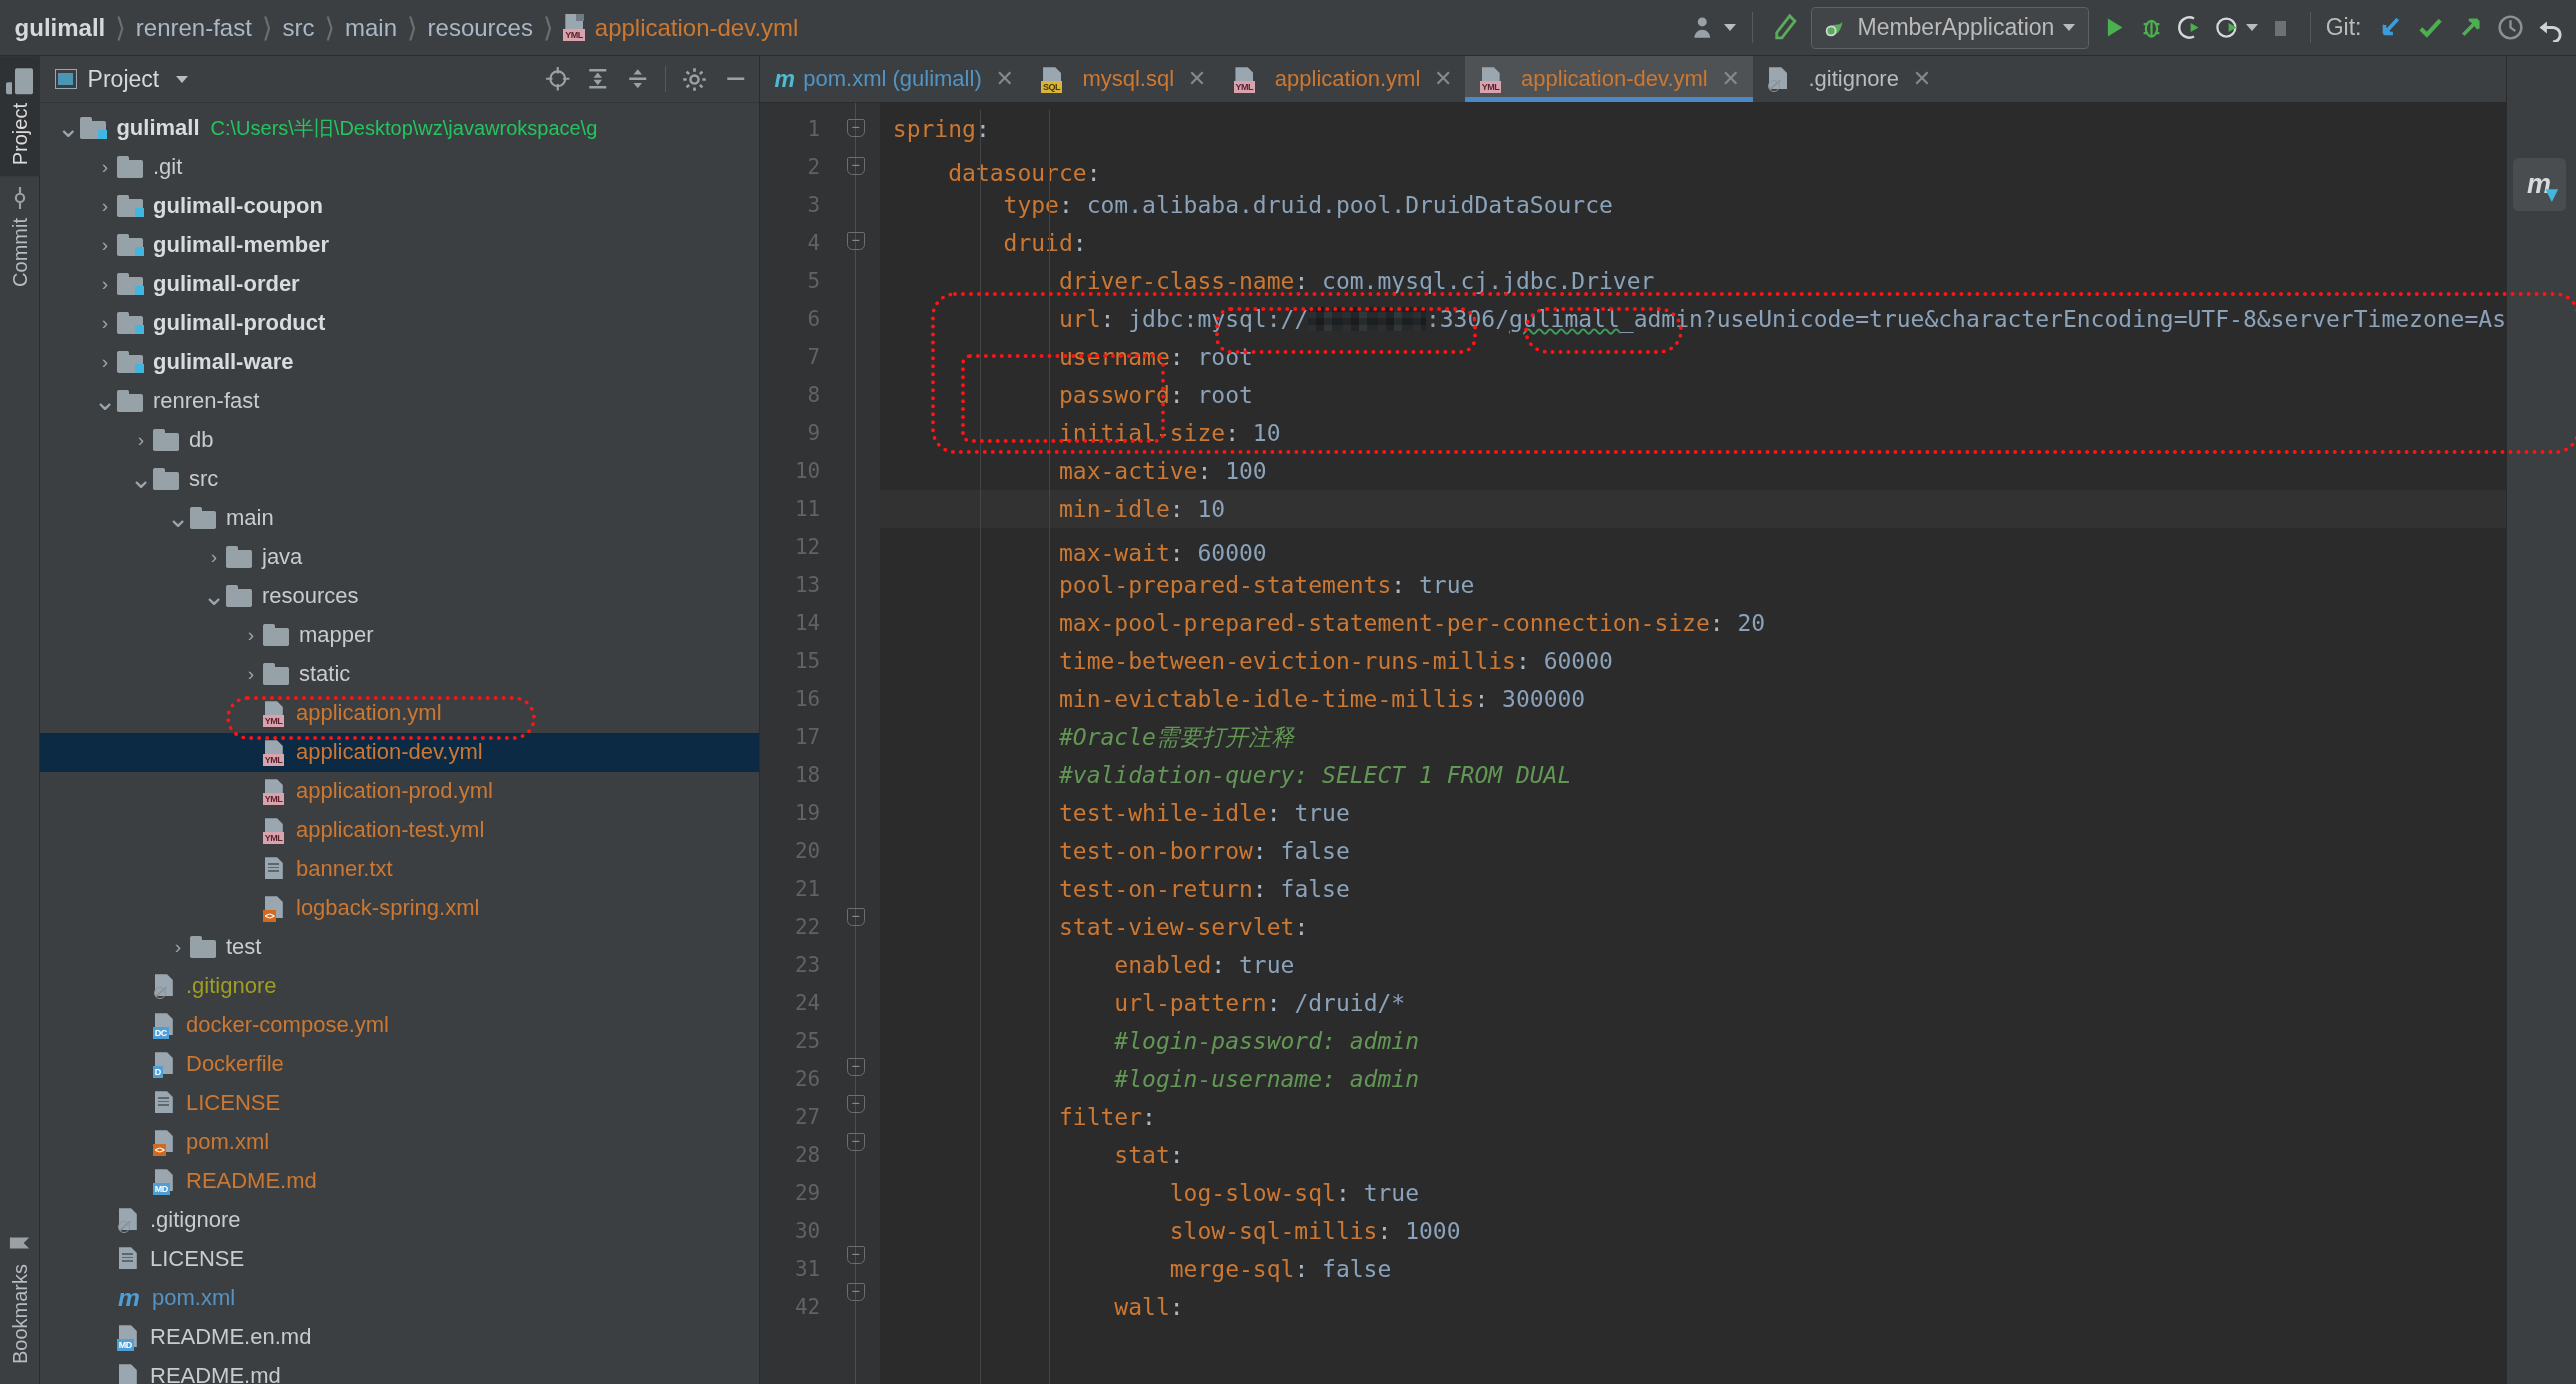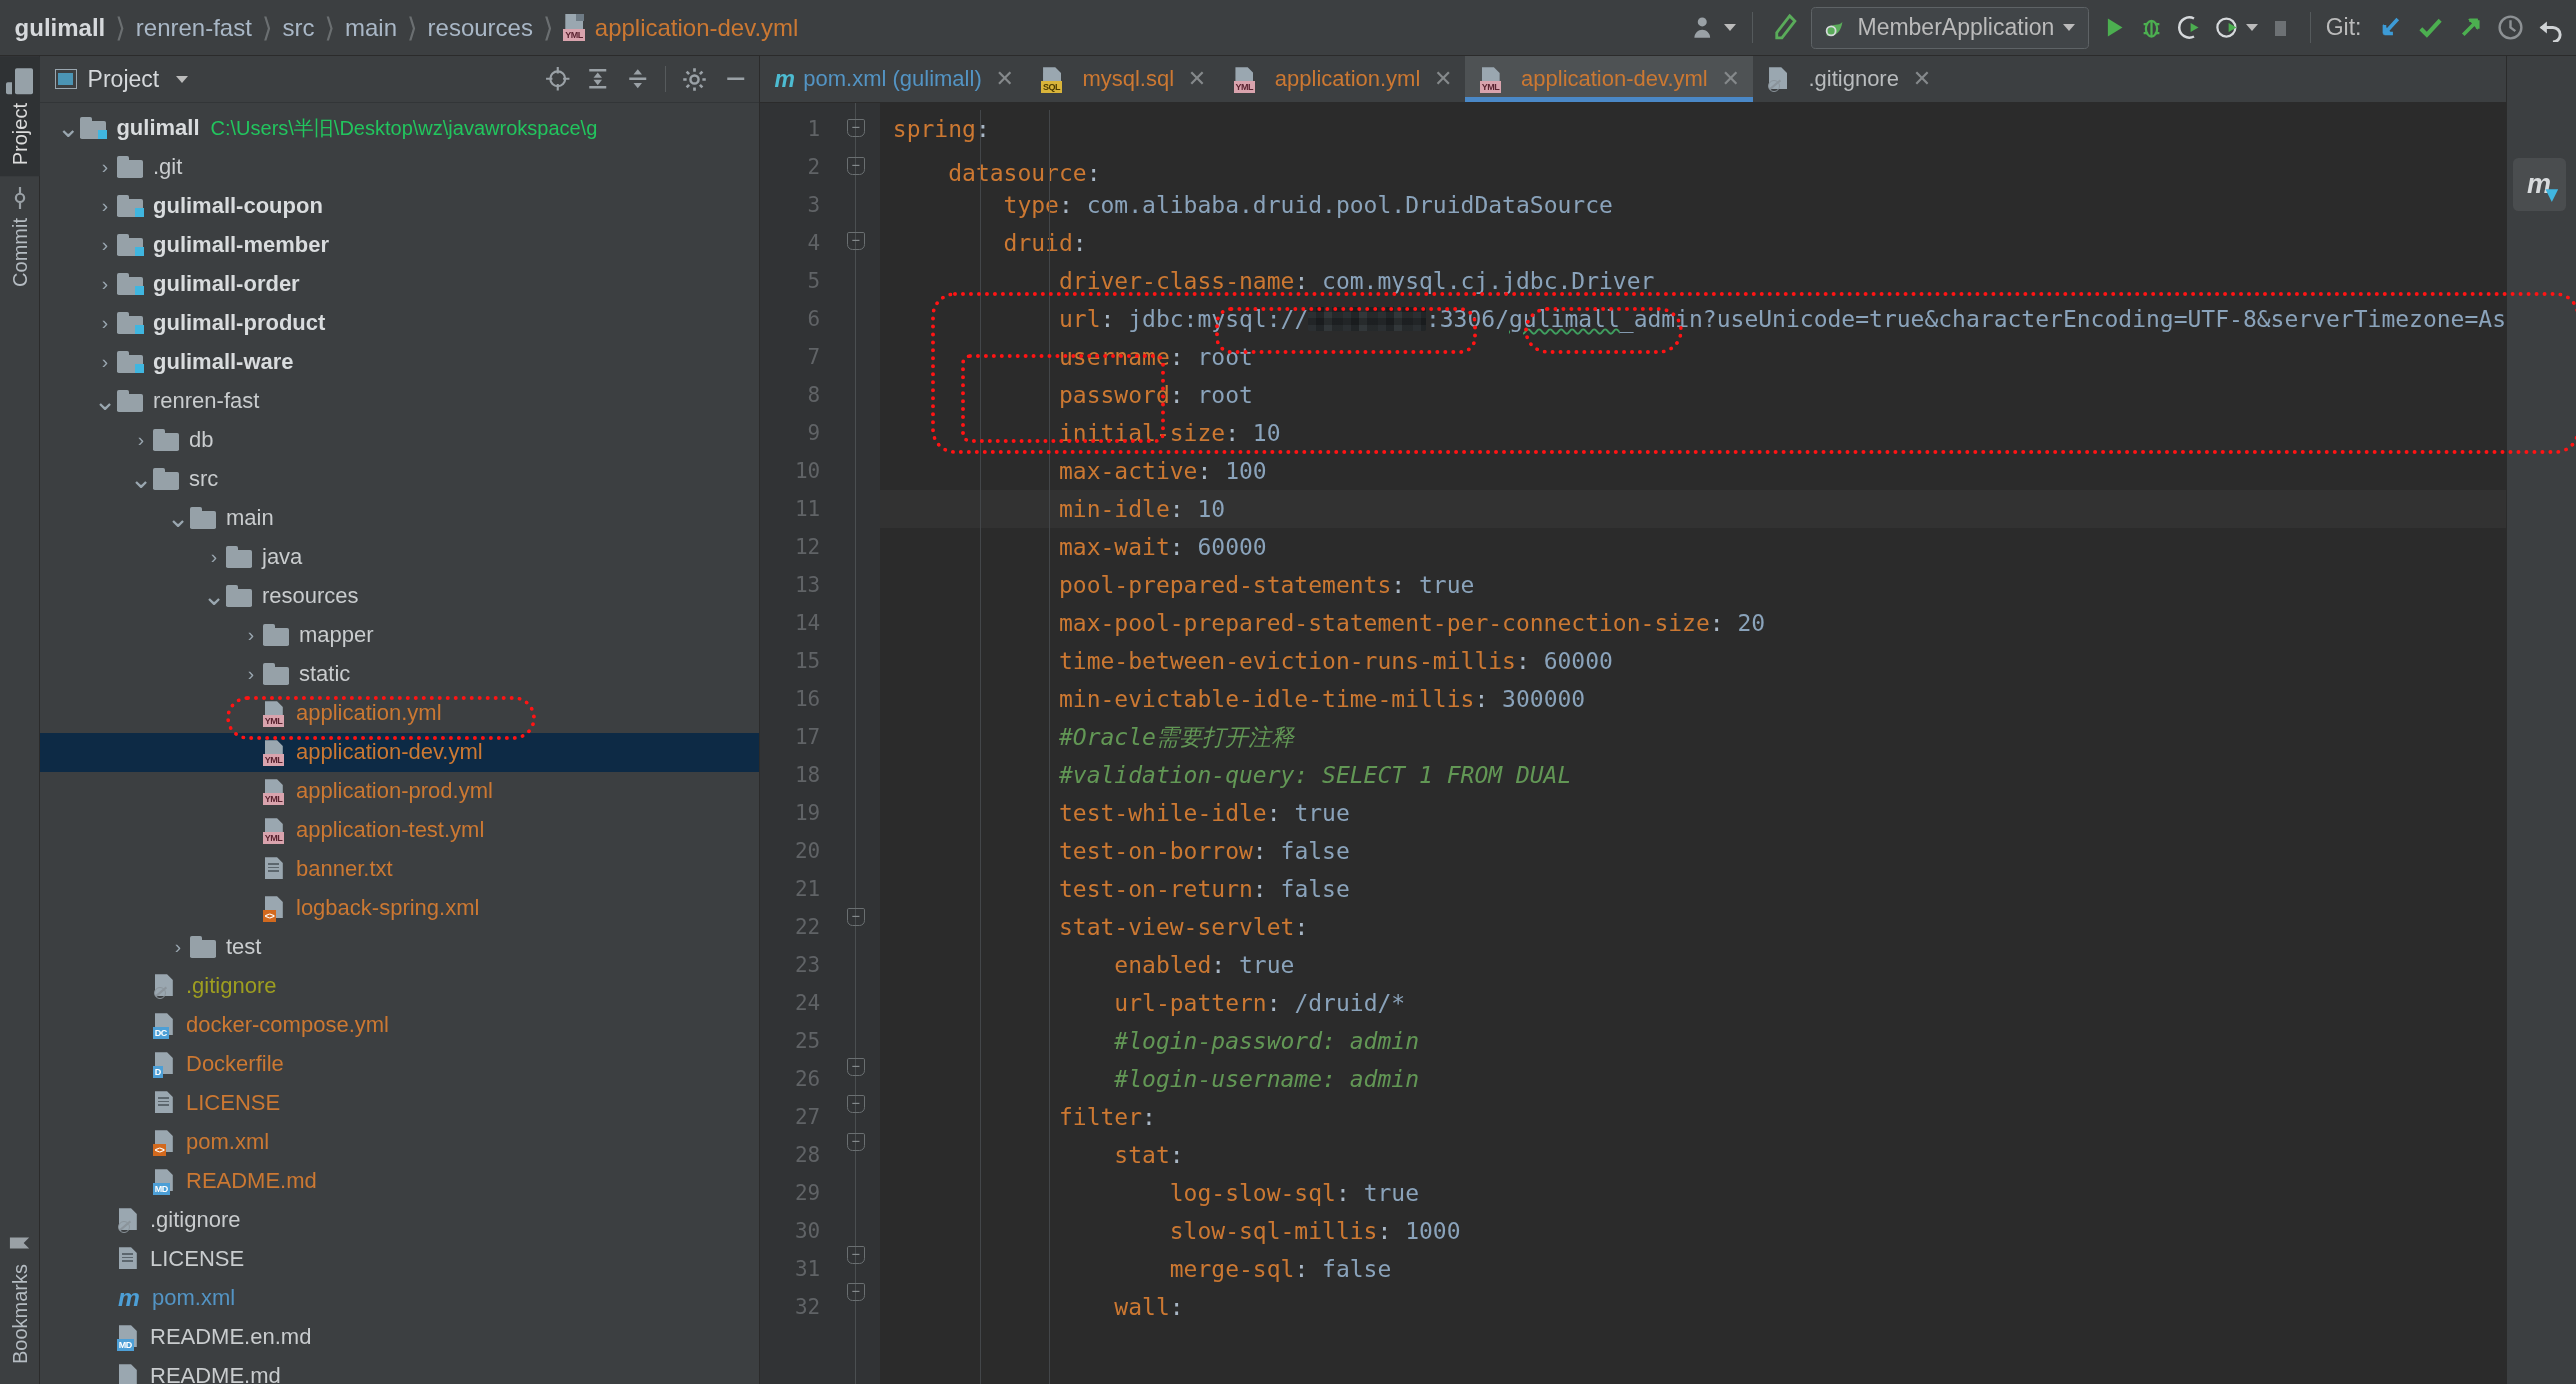--- a/index.html
+++ b/index.html
@@ -657,21 +657,21 @@
             <div style="height: 38px; line-height: 38px;">22</div>
             <div style="height: 38px; line-height: 38px;">23</div>
             <div style="height: 38px; line-height: 38px;">24</div>
             <div style="height: 38px; line-height: 38px;">25</div>
             <div style="height: 38px; line-height: 38px;">26</div>
             <div style="height: 38px; line-height: 38px;">27</div>
             <div style="height: 38px; line-height: 38px;">28</div>
             <div style="height: 38px; line-height: 38px;">29</div>
             <div style="height: 38px; line-height: 38px;">30</div>
             <div style="height: 38px; line-height: 38px;">31</div>
-            <div style="height: 38px; line-height: 38px;">32</div>
+            <div style="height: 38px; line-height: 38px;">42</div>
           </div>
         <div class="foldcol" id="foldcol">
             <div class="fold-line"></div>
             <div class="fold-marker" style="top: 16.4px;">−</div>
             <div class="fold-marker" style="top: 54px;">−</div>
             <div class="fold-marker" style="top: 129px;">−</div>
             <div class="fold-marker" style="top: 805px;">−</div>
             <div class="fold-marker" style="top: 955px;">−</div>
             <div class="fold-marker" style="top: 992px;">−</div>
             <div class="fold-marker" style="top: 1030px;">−</div>
@@ -685,21 +685,21 @@
             <div class="cline" style="height: 38px; align-items: flex-end;">&nbsp;&nbsp;&nbsp;&nbsp;<span class="k">datasource</span><span class="v">:</span><span class="n"></span></div>
             <div class="cline" style="height: 38px;">&nbsp;&nbsp;&nbsp;&nbsp;&nbsp;&nbsp;&nbsp;&nbsp;<span class="k">type</span><span class="v">:</span><span class="n"> com.alibaba.druid.pool.DruidDataSource</span></div>
             <div class="cline" style="height: 38px;">&nbsp;&nbsp;&nbsp;&nbsp;&nbsp;&nbsp;&nbsp;&nbsp;<span class="k">druid</span><span class="v">:</span><span class="n"></span></div>
             <div class="cline" style="height: 38px;">&nbsp;&nbsp;&nbsp;&nbsp;&nbsp;&nbsp;&nbsp;&nbsp;&nbsp;&nbsp;&nbsp;&nbsp;<span class="k">driver-class-name</span><span class="v">:</span><span class="n"> com.mysql.cj.jdbc.Driver</span></div>
             <div class="cline" style="height: 38px;">&nbsp;&nbsp;&nbsp;&nbsp;&nbsp;&nbsp;&nbsp;&nbsp;&nbsp;&nbsp;&nbsp;&nbsp;<span class="k">url</span><span class="v">:</span><span class="n"> jdbc:mysql://</span><span class="blurbox"></span><span class="n">:3306/</span><span class="n squiggle">gulimall</span><span class="n">_admin?useUnicode=true&amp;characterEncoding=UTF-8&amp;serverTimezone=As</span></div>
             <div class="cline" style="height: 38px;">&nbsp;&nbsp;&nbsp;&nbsp;&nbsp;&nbsp;&nbsp;&nbsp;&nbsp;&nbsp;&nbsp;&nbsp;<span class="k">username</span><span class="v">:</span><span class="n"> root</span></div>
             <div class="cline" style="height: 38px;">&nbsp;&nbsp;&nbsp;&nbsp;&nbsp;&nbsp;&nbsp;&nbsp;&nbsp;&nbsp;&nbsp;&nbsp;<span class="k">password</span><span class="v">:</span><span class="n"> root</span></div>
             <div class="cline" style="height: 38px;">&nbsp;&nbsp;&nbsp;&nbsp;&nbsp;&nbsp;&nbsp;&nbsp;&nbsp;&nbsp;&nbsp;&nbsp;<span class="k">initial-size</span><span class="v">:</span><span class="n"> 10</span></div>
             <div class="cline" style="height: 38px;">&nbsp;&nbsp;&nbsp;&nbsp;&nbsp;&nbsp;&nbsp;&nbsp;&nbsp;&nbsp;&nbsp;&nbsp;<span class="k">max-active</span><span class="v">:</span><span class="n"> 100</span></div>
             <div class="cline cursorline" style="height: 38px;">&nbsp;&nbsp;&nbsp;&nbsp;&nbsp;&nbsp;&nbsp;&nbsp;&nbsp;&nbsp;&nbsp;&nbsp;<span class="k">min-idle</span><span class="v">:</span><span class="n"> 10</span></div>
-            <div class="cline" style="height: 38px;">&nbsp;&nbsp;&nbsp;&nbsp;&nbsp;&nbsp;&nbsp;&nbsp;&nbsp;&nbsp;&nbsp;&nbsp;<span class="k">max-wait</span><span class="v">:</span><span class="n"> 60000</span></div>
+            <div class="cline" style="height: 38px; align-items: flex-end;">&nbsp;&nbsp;&nbsp;&nbsp;&nbsp;&nbsp;&nbsp;&nbsp;&nbsp;&nbsp;&nbsp;&nbsp;<span class="k">max-wait</span><span class="v">:</span><span class="n"> 60000</span></div>
             <div class="cline" style="height: 38px;">&nbsp;&nbsp;&nbsp;&nbsp;&nbsp;&nbsp;&nbsp;&nbsp;&nbsp;&nbsp;&nbsp;&nbsp;<span class="k">pool-prepared-statements</span><span class="v">:</span><span class="n"> true</span></div>
             <div class="cline" style="height: 38px;">&nbsp;&nbsp;&nbsp;&nbsp;&nbsp;&nbsp;&nbsp;&nbsp;&nbsp;&nbsp;&nbsp;&nbsp;<span class="k">max-pool-prepared-statement-per-connection-size</span><span class="v">:</span><span class="n"> 20</span></div>
             <div class="cline" style="height: 38px;">&nbsp;&nbsp;&nbsp;&nbsp;&nbsp;&nbsp;&nbsp;&nbsp;&nbsp;&nbsp;&nbsp;&nbsp;<span class="k">time-between-eviction-runs-millis</span><span class="v">:</span><span class="n"> 60000</span></div>
             <div class="cline" style="height: 38px;">&nbsp;&nbsp;&nbsp;&nbsp;&nbsp;&nbsp;&nbsp;&nbsp;&nbsp;&nbsp;&nbsp;&nbsp;<span class="k">min-evictable-idle-time-millis</span><span class="v">:</span><span class="n"> 300000</span></div>
             <div class="cline" style="height: 38px;">&nbsp;&nbsp;&nbsp;&nbsp;&nbsp;&nbsp;&nbsp;&nbsp;&nbsp;&nbsp;&nbsp;&nbsp;<span class="cm">#Oracle需要打开注释</span></div>
             <div class="cline" style="height: 38px;">&nbsp;&nbsp;&nbsp;&nbsp;&nbsp;&nbsp;&nbsp;&nbsp;&nbsp;&nbsp;&nbsp;&nbsp;<span class="cm">#validation-query: SELECT 1 FROM DUAL</span></div>
             <div class="cline" style="height: 38px;">&nbsp;&nbsp;&nbsp;&nbsp;&nbsp;&nbsp;&nbsp;&nbsp;&nbsp;&nbsp;&nbsp;&nbsp;<span class="k">test-while-idle</span><span class="v">:</span><span class="n"> true</span></div>
             <div class="cline" style="height: 38px;">&nbsp;&nbsp;&nbsp;&nbsp;&nbsp;&nbsp;&nbsp;&nbsp;&nbsp;&nbsp;&nbsp;&nbsp;<span class="k">test-on-borrow</span><span class="v">:</span><span class="n"> false</span></div>
             <div class="cline" style="height: 38px;">&nbsp;&nbsp;&nbsp;&nbsp;&nbsp;&nbsp;&nbsp;&nbsp;&nbsp;&nbsp;&nbsp;&nbsp;<span class="k">test-on-return</span><span class="v">:</span><span class="n"> false</span></div>
             <div class="cline" style="height: 38px;">&nbsp;&nbsp;&nbsp;&nbsp;&nbsp;&nbsp;&nbsp;&nbsp;&nbsp;&nbsp;&nbsp;&nbsp;<span class="k">stat-view-servlet</span><span class="v">:</span><span class="n"></span></div>

